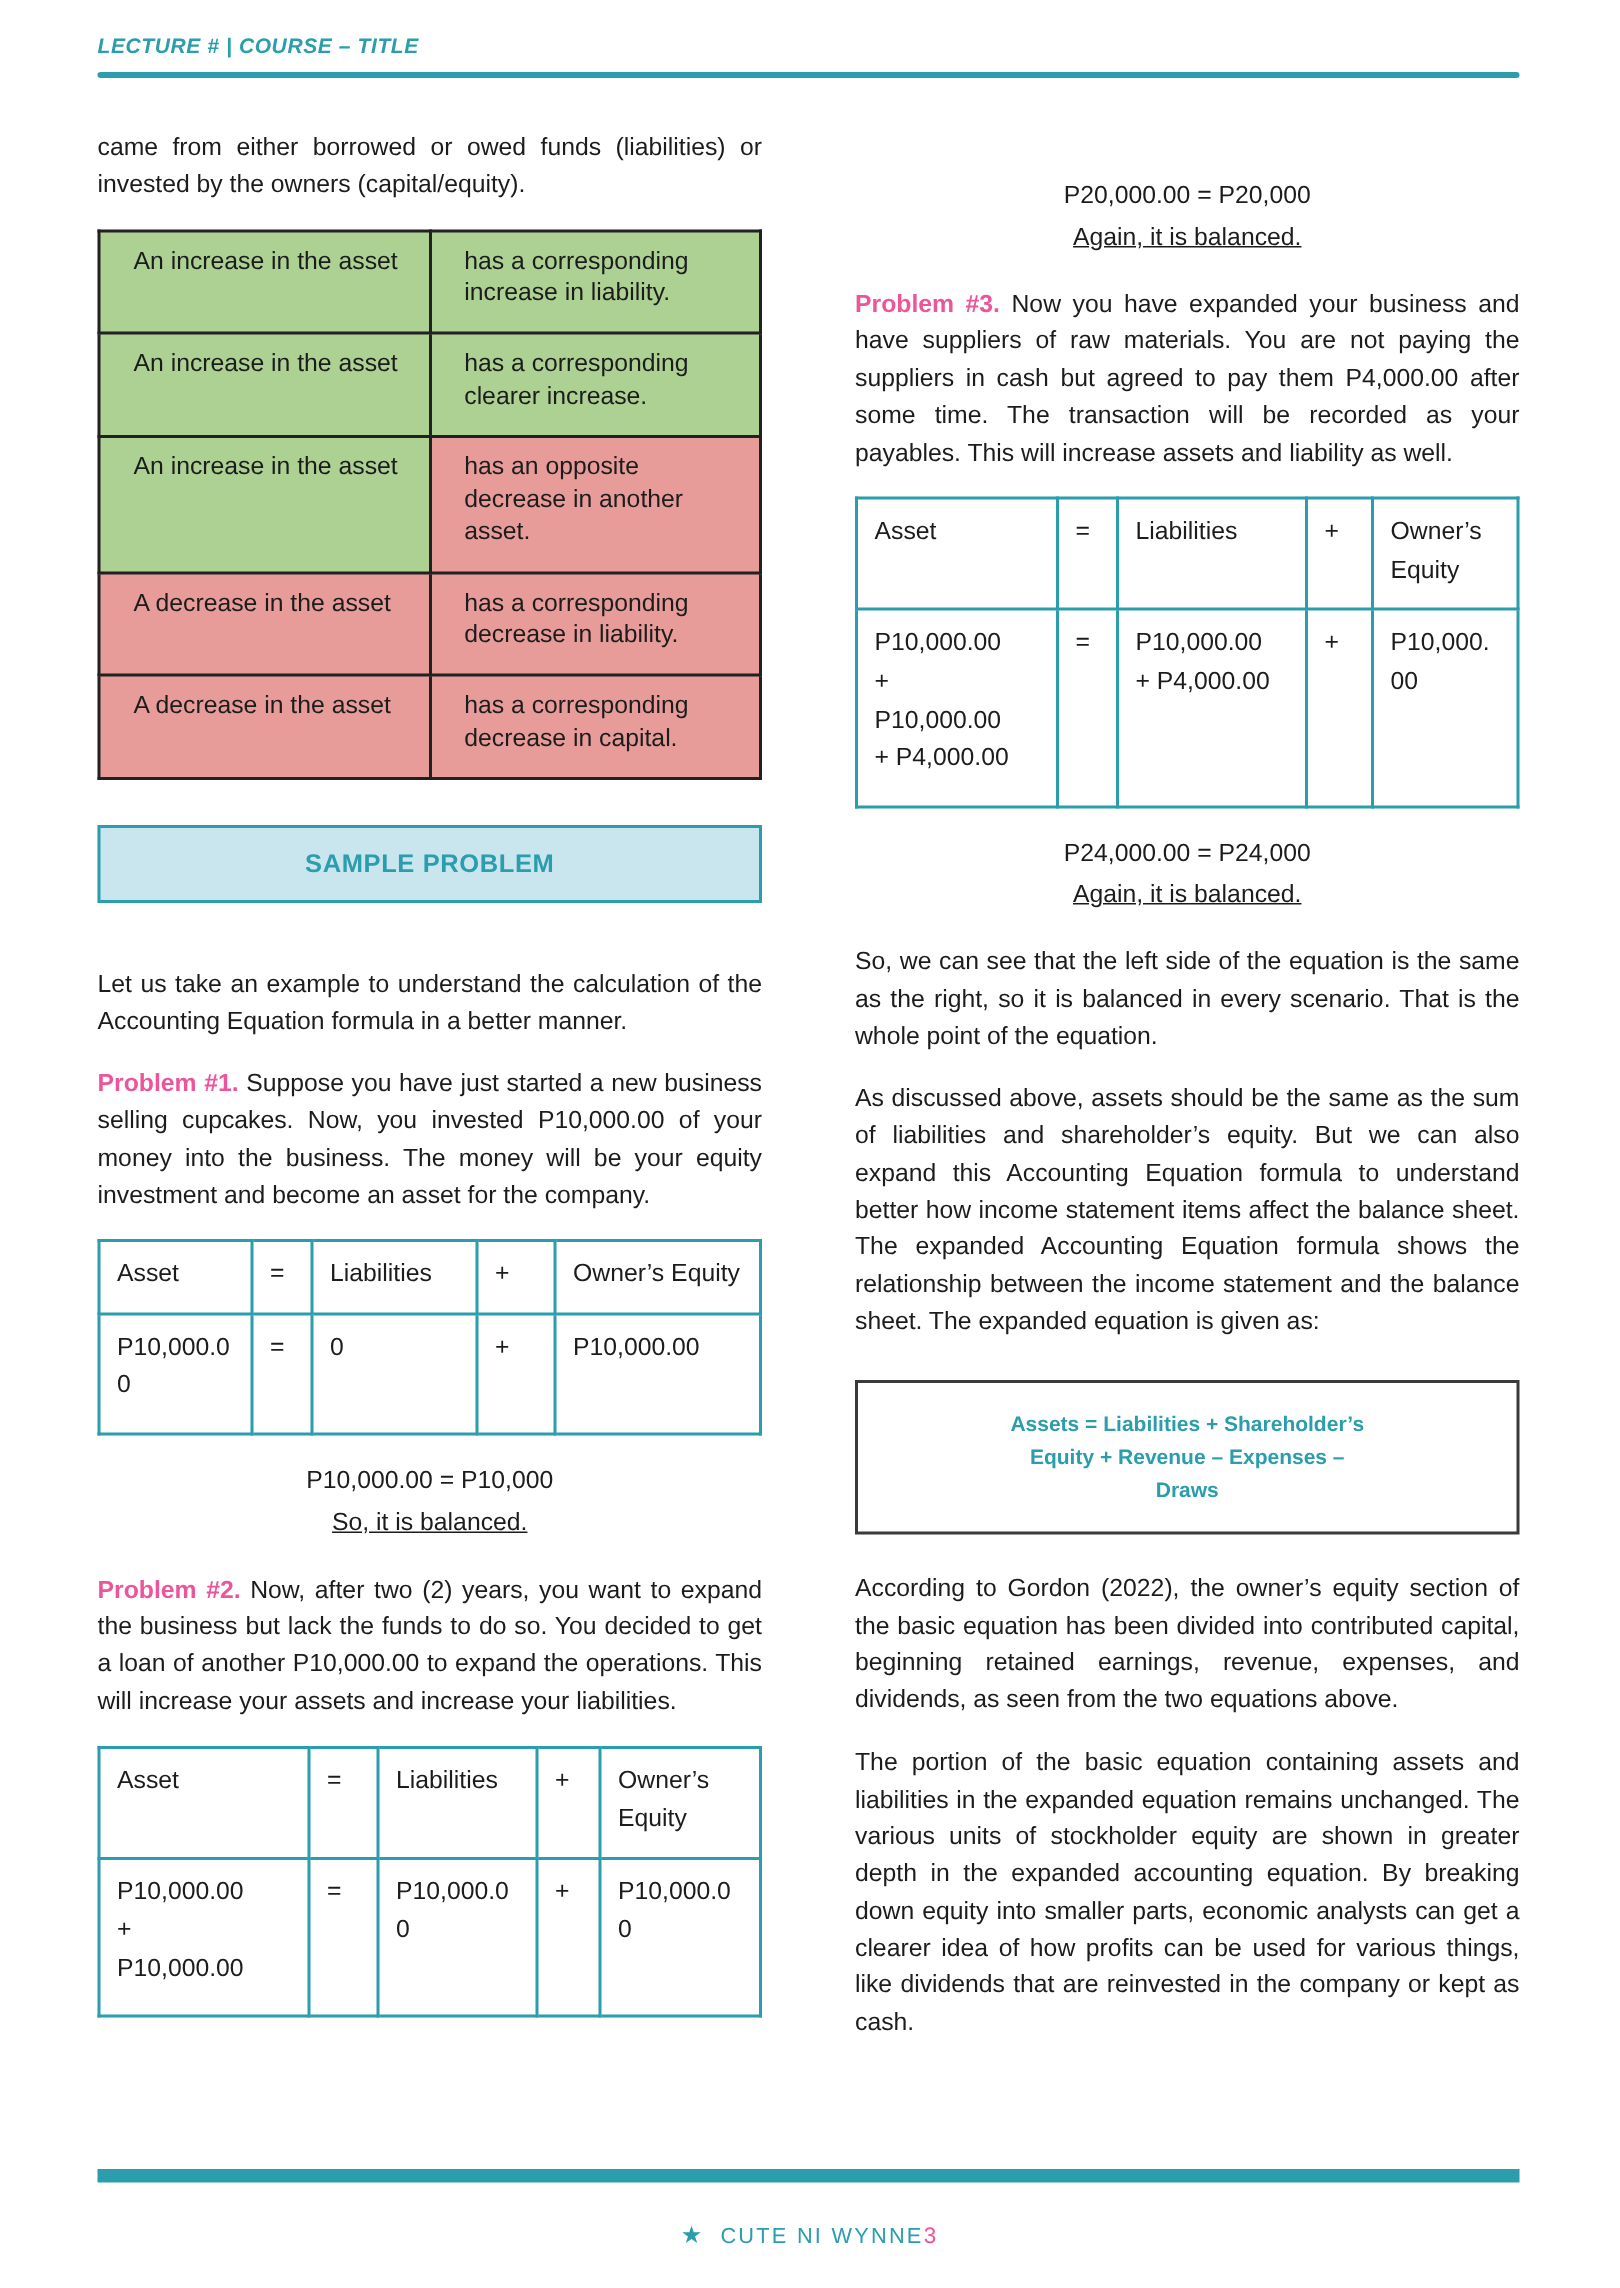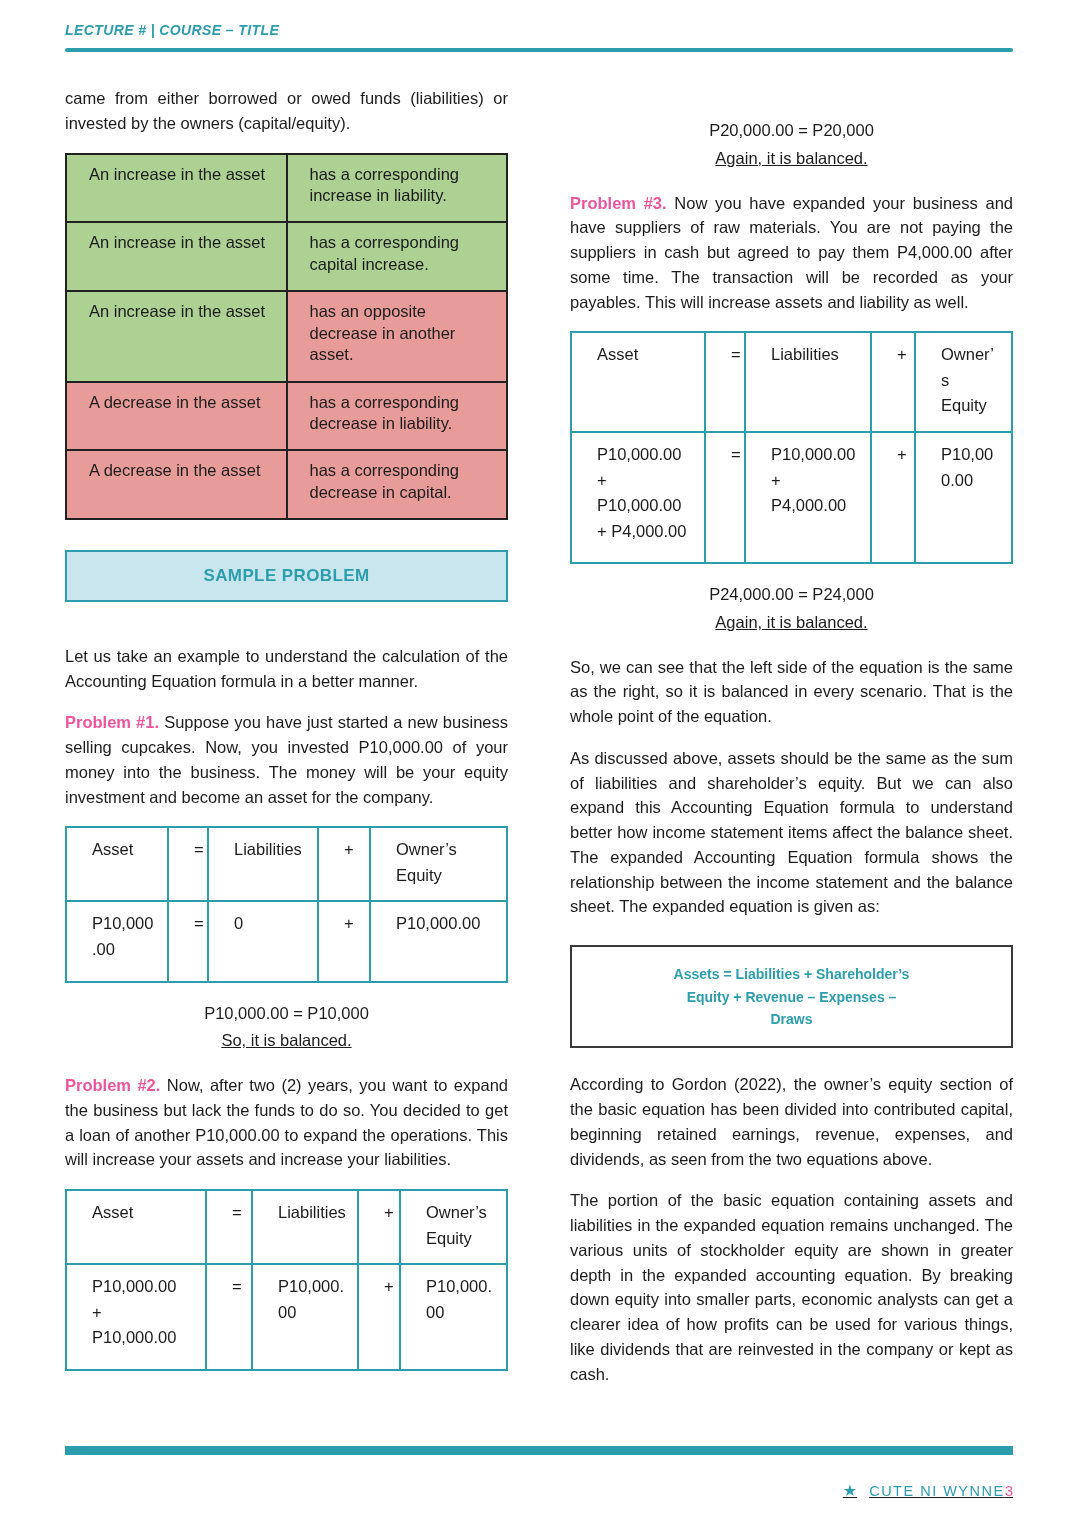--- a/index.html
+++ b/index.html
@@ -72,21 +72,21 @@
 
   
   table.acct {
     border-collapse: collapse;
     width: 100%;
     table-layout: fixed;
     margin: 6px 0 18px 0;
   }
   table.acct td {
     border: 2px solid var(--teal, #2B9DAC);
-    padding: 9px 11px 12px 25px;
+    padding: 9px 11px 12px 11px;
     vertical-align: top;
     text-align: left;
     white-space: pre-line;
     overflow-wrap: anywhere;
     line-height: 1.55;
   }
   table.acct tr.data td { padding-bottom: 18px; }
 
   .eqline  { text-align: center; margin: 8px 0 3px 0; }
   .eqnote  { text-align: center; text-decoration: underline; margin-bottom: 20px; }
@@ -109,24 +109,23 @@
 
   
   .footer { position: absolute; left: 65px; right: 67px; bottom: 22px; }
   .footer-bar {
     height: 9px;
     background: var(--teal, #2B9DAC);
     margin-bottom: 24px;
   }
   .footer-row {
     display: flex;
-    justify-content: flex-end;
+    justify-content: center;
     align-items: center;
     font-size: 14.5px;
-    text-decoration: underline;
   }
   .brand { color: var(--teal, #2B9DAC); letter-spacing: 1.5px; }
   .brand .star { margin-right: 12px; font-size: 16px; letter-spacing: 0; }
   .pagenum { color: var(--pink, #EC559C); font-size: 15px; }
 </style>
 </head>
 <body>
 
 <div class="page">
 
@@ -145,21 +144,21 @@
             <col style="width:50%">
             <col style="width:50%">
           </colgroup>
         <tbody>
           <tr>
             <td class="green">An increase in the asset</td>
             <td class="green">has a corresponding increase in liability.</td>
           </tr>
           <tr>
             <td class="green">An increase in the asset</td>
-            <td class="green">has a corresponding capital increase.</td>
+            <td class="green">has a corresponding clearer increase.</td>
           </tr>
           <tr>
             <td class="green">An increase in the asset</td>
             <td class="red">has an opposite decrease in another asset.</td>
           </tr>
           <tr>
             <td class="red">A decrease in the asset</td>
             <td class="red">has a corresponding decrease in liability.</td>
           </tr>
           <tr>

